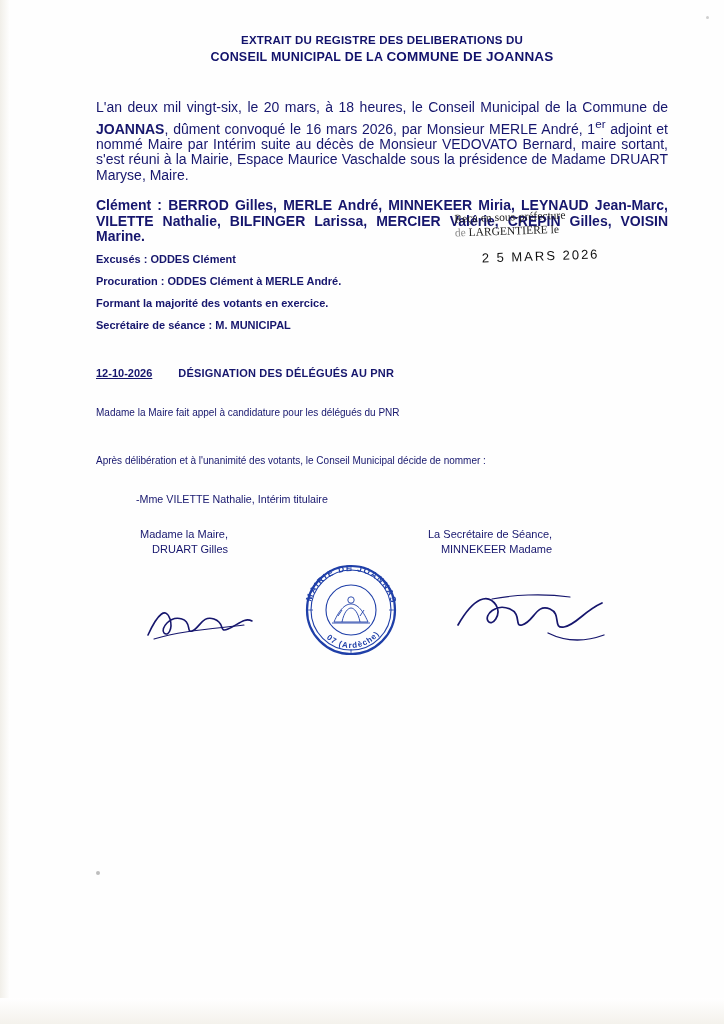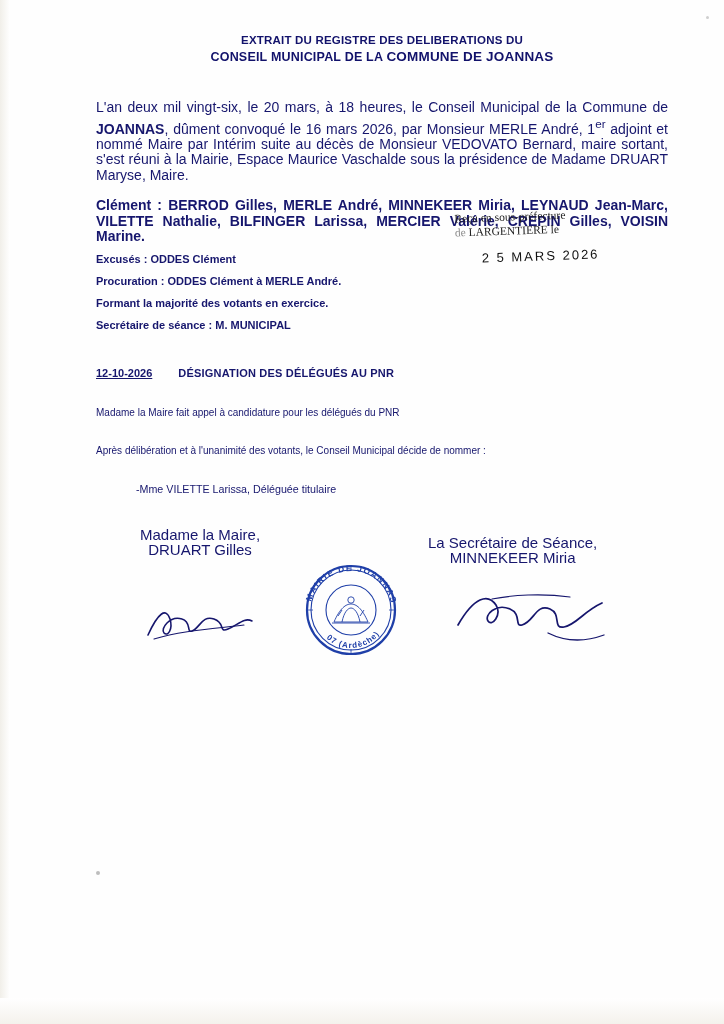--- a/index.html
+++ b/index.html
@@ -132,46 +132,46 @@
     font-weight: bold;
     letter-spacing: 0.2px;
   }
 
   .body-para {
     margin-top: 26px;
     font-size: 10px;
     line-height: 16px;
     color: #16166d;
   }
-  .body-para.second { margin-top: 22px; }
+  .body-para.second { margin-top: 32px; }
 
   .nominees {
     margin-top: 22px;
     margin-left: 40px;
     font-size: 10.7px;
     line-height: 16.5px;
     color: #16166d;
   }
 
   .signatures {
     position: absolute;
     left: 88px;
     right: 56px;
     top: 527px;
     height: 120px;
   }
   .sig {
     position: absolute;
-    font-size: 15px;
+    font-size: 11px;
     line-height: 15px;
     color: #16166d;
-    text-align: center;
+    text-align: right;
   }
   .sig.left { left: 52px; top: 0; }
-  .sig.right { left: 340px; top: 8px; }
+  .sig.right { left: 340px; top: 0; }
 
   .sig-mark {
     position: absolute;
     pointer-events: none;
   }
 
   .seal {
     position: absolute;
     left: 298px;
     top: 560px;
@@ -231,21 +231,21 @@
     </div>
 
     <div class="section-head">
       <span class="ref">12-10-2026</span><span class="heading">DÉSIGNATION DES DÉLÉGUÉS AU PNR</span>
     </div>
 
     <div class="body-para">Madame la Maire fait appel à candidature pour les délégués du PNR</div>
     <div class="body-para second">Après délibération et à l'unanimité des votants, le Conseil Municipal décide de nommer :</div>
 
     <div class="nominees">
-      <div>-Mme VILETTE Larissa, Déléguée titulaire</div>
+      <div>-Mme VILETTE Nathalie, Intérim titulaire</div>
     </div>
 
   </div>
 
   <div class="stamp-block">
     <div class="stamp-l1">Reçu en sous-préfecture</div>
     <div class="stamp-l2">
       <span class="stamp-faint">de</span>
       <span>LARGENTIERE</span>
       <span>le</span>
@@ -253,21 +253,21 @@
     <div class="stamp-date">2 5 MARS 2026</div>
   </div>
 
   <div class="signatures">
     <div class="sig left">
       <div>Madame la Maire,</div>
       <div>DRUART Gilles</div>
     </div>
     <div class="sig right">
       <div>La Secrétaire de Séance,</div>
-      <div>MINNEKEER Miria</div>
+      <div>MINNEKEER Madame</div>
     </div>
   </div>
 
   <svg class="sig-mark" style="left:140px; top:595px;" width="120" height="55" viewBox="0 0 120 55">
     <path d="M8 40 C18 18, 26 12, 30 24 C33 34, 28 42, 24 38 C20 34, 30 20, 42 24 C52 27, 46 38, 52 36 C60 33, 62 20, 74 24 C86 28, 78 38, 88 34 C98 30, 104 22, 112 26" fill="none" stroke="#16166d" stroke-width="1.6" stroke-linecap="round"></path>
     <path d="M14 44 C40 36, 70 34, 104 30" fill="none" stroke="#16166d" stroke-width="1.1" stroke-linecap="round"></path>
   </svg>
 
   <svg class="sig-mark" style="left:452px; top:585px;" width="160" height="70" viewBox="0 0 160 70">
     <path d="M6 40 C22 12, 36 8, 44 20 C50 30, 40 42, 36 36 C32 30, 44 18, 58 24 C70 29, 62 42, 70 40 C82 37, 84 18, 98 24 C110 29, 100 44, 112 42 C124 40, 132 26, 150 18" fill="none" stroke="#16166d" stroke-width="1.7" stroke-linecap="round"></path>

